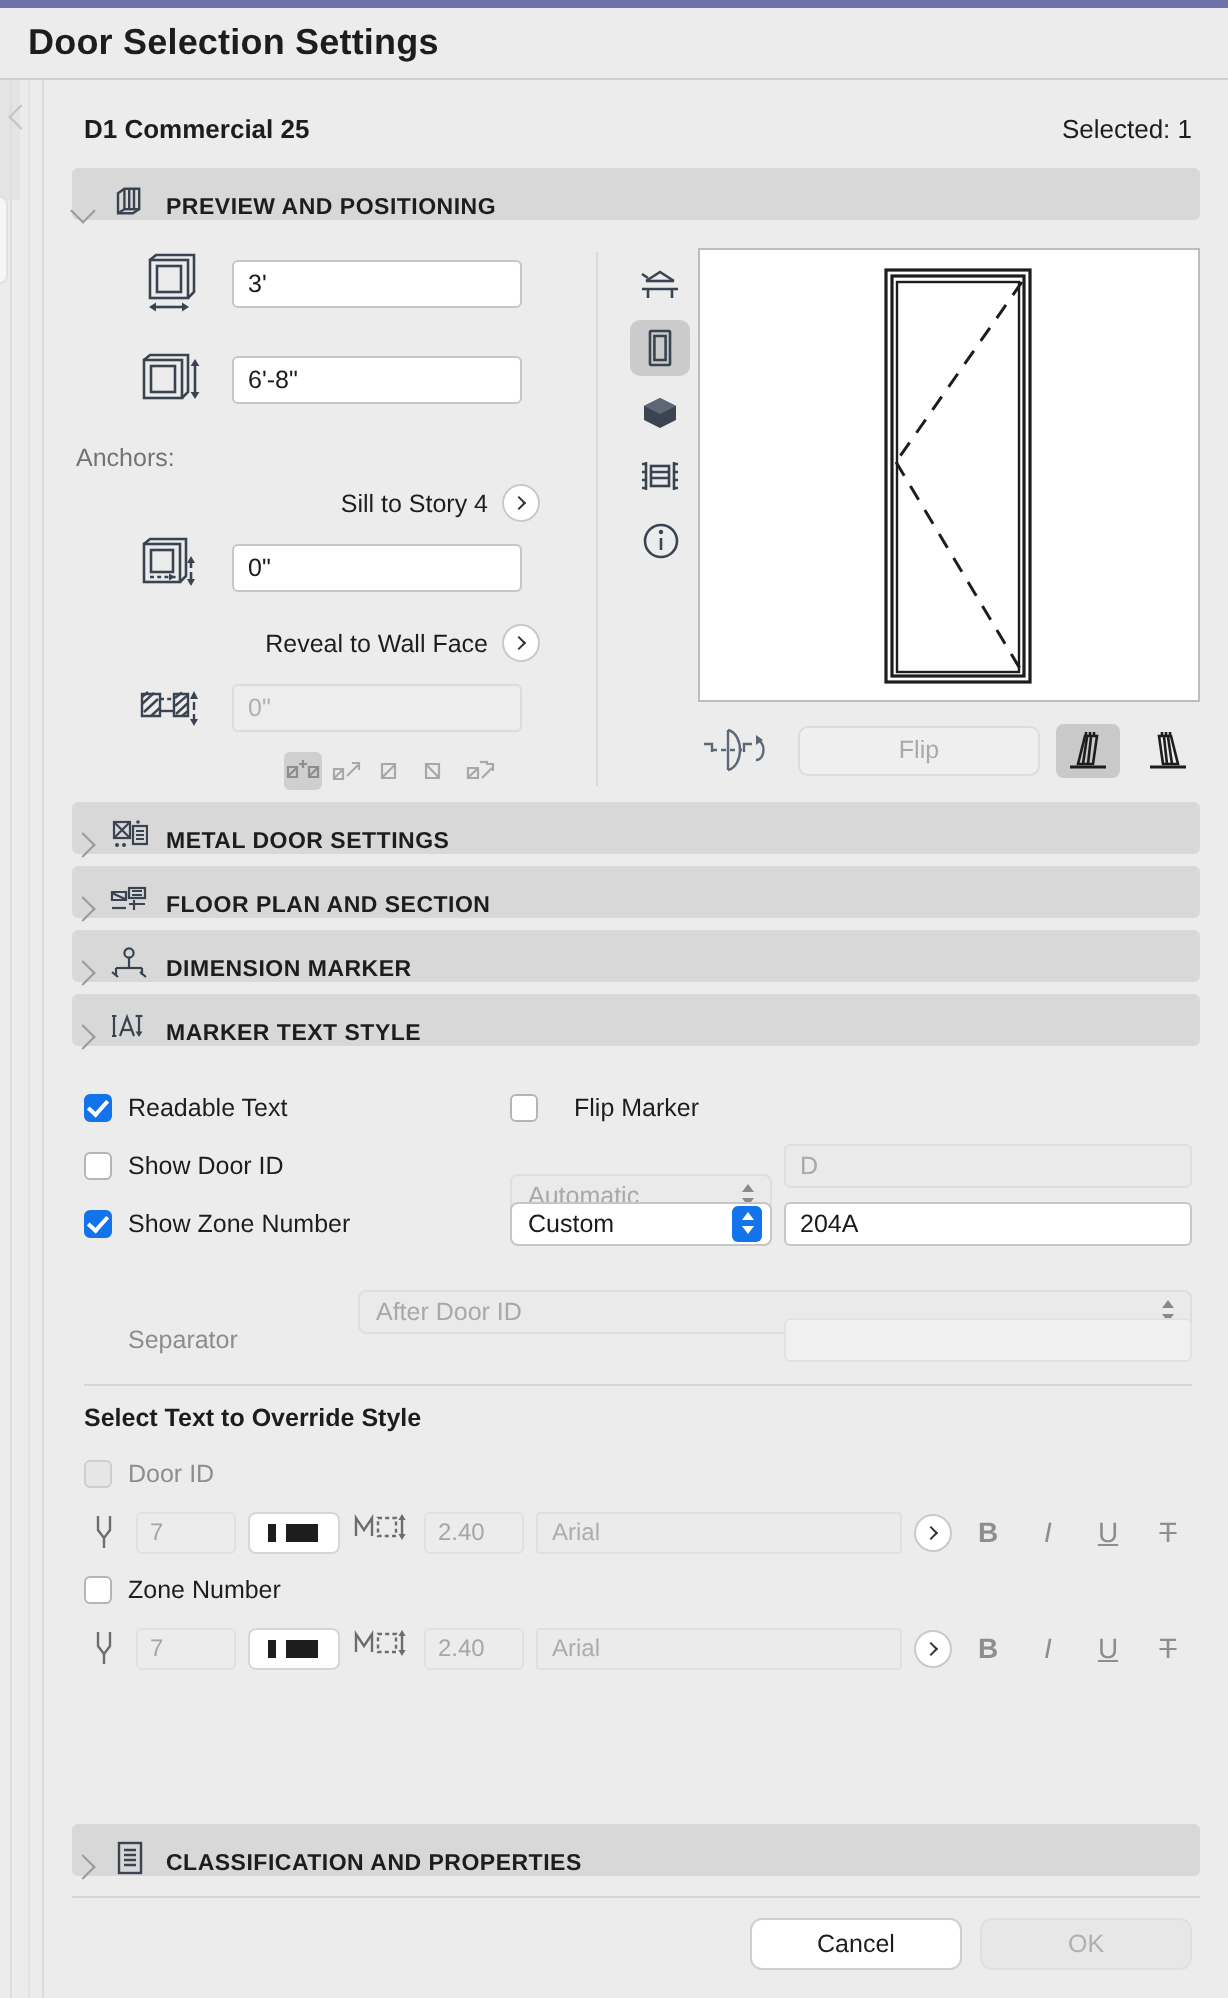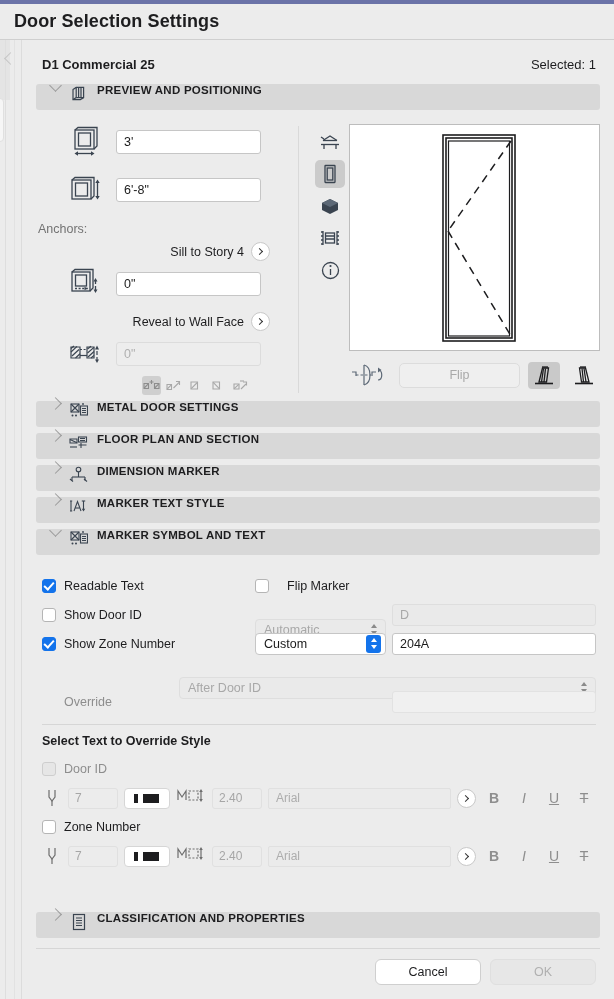--- a/index.html
+++ b/index.html
@@ -58,22 +58,22 @@
   .obj-row {
     display: flex; align-items: baseline; justify-content: space-between;
     padding: 17px 4px 12px 6px;
   }
   .obj-name { font-size: 13px; font-weight: bold; color: #1d1d1f; }
   .obj-sel { font-size: 13px; color: #1d1d1f; }
 
   
   .sec {
     height: 26px; background: #d8d8d8; border-radius: 3px;
-    display: flex; align-items: flex-start; gap: 9px;
-    padding-left: 14px; margin-bottom: 6px;
+    display: flex; align-items: flex-end; gap: 9px;
+    padding-left: 0; margin-bottom: 6px;
   }
   .sec .tri {
     width: 9px; height: 9px; flex: none;
     border-right: 1.7px solid #9a9a9a; border-bottom: 1.7px solid #9a9a9a;
     transform: rotate(-45deg); margin-left: 1px; margin-top: -2px;
   }
   .sec.open .tri { transform: rotate(45deg); margin-top: -3px; }
   .sec .sec-ico { width: 19px; height: 19px; flex: none; display:flex; align-items:center; justify-content:center; }
   .sec .sec-label { font-size: 11.5px; font-weight: bold; letter-spacing: .25px; color: #1d1d1f; }
 
@@ -540,37 +540,20 @@
                 <path d="M6.3 10 L10.7 10"></path>
             <path d="M14.5 3 L14.5 11"></path>
                 <path d="M12.8 3 L16.2 3"></path>
           </g>
               <path d="M14.5 13.5 L12.8 10.8 L16.2 10.8 Z" fill="#3a4450"></path>
             </svg>
         </span>
         <span class="sec-label">MARKER TEXT STYLE</span>
       </div>
 
-      <div class="sec open" style="margin-top:0;">
-        <span class="tri"></span>
-        <span class="sec-ico">
-          <svg width="18" height="17" viewBox="0 0 18 17">
-              <g fill="none" stroke="#3a4450" stroke-width="1.1">
-            <rect x="1" y="2" width="8" height="8"></rect>
-                <path d="M1 2 L9 10 M9 2 L1 10"></path>
-            <rect x="10.5" y="4" width="7" height="9"></rect>
-                <path d="M12 6.5 L16 6.5 M12 8.5 L16 8.5 M12 10.5 L16 10.5"></path>
-          </g>
-              <circle cx="2.5" cy="13.5" r="1" fill="#3a4450"></circle>
-              <circle cx="6" cy="13.5" r="1" fill="#3a4450"></circle>
-          <circle cx="13" cy="2" r="0.9" fill="#3a4450"></circle>
-            </svg>
-        </span>
-        <span class="sec-label">MARKER SYMBOL AND TEXT</span>
-      </div>
 
       <div class="msp">
 
         <div class="grid-row">
           <span class="g-label" style="display:flex;align-items:center;">
             <span class="cb on"></span>
             <span class="cb-lab">Readable Text</span>
           </span>
           <span style="flex:1;display:flex;align-items:center;gap:10px;">
             <span class="cb"></span>
@@ -623,21 +606,21 @@
               <span>After Door ID</span>
               <span class="stepper plain">
                   <i class="up"></i>
                   <i class="dn"></i>
                 </span>
             </span>
           </span>
         </div>
 
         <div class="grid-row">
-          <span class="g-label lab-dim" style="padding-left:22px;">Override</span>
+          <span class="g-label lab-dim" style="padding-left:22px;">Separator</span>
           <span class="g-mid"></span>
           <span class="g-right">
             <span class="inp blank"></span>
           </span>
         </div>
 
         <div class="hr"></div>
 
         <div class="override-title">Select Text to Override Style</div>
 

